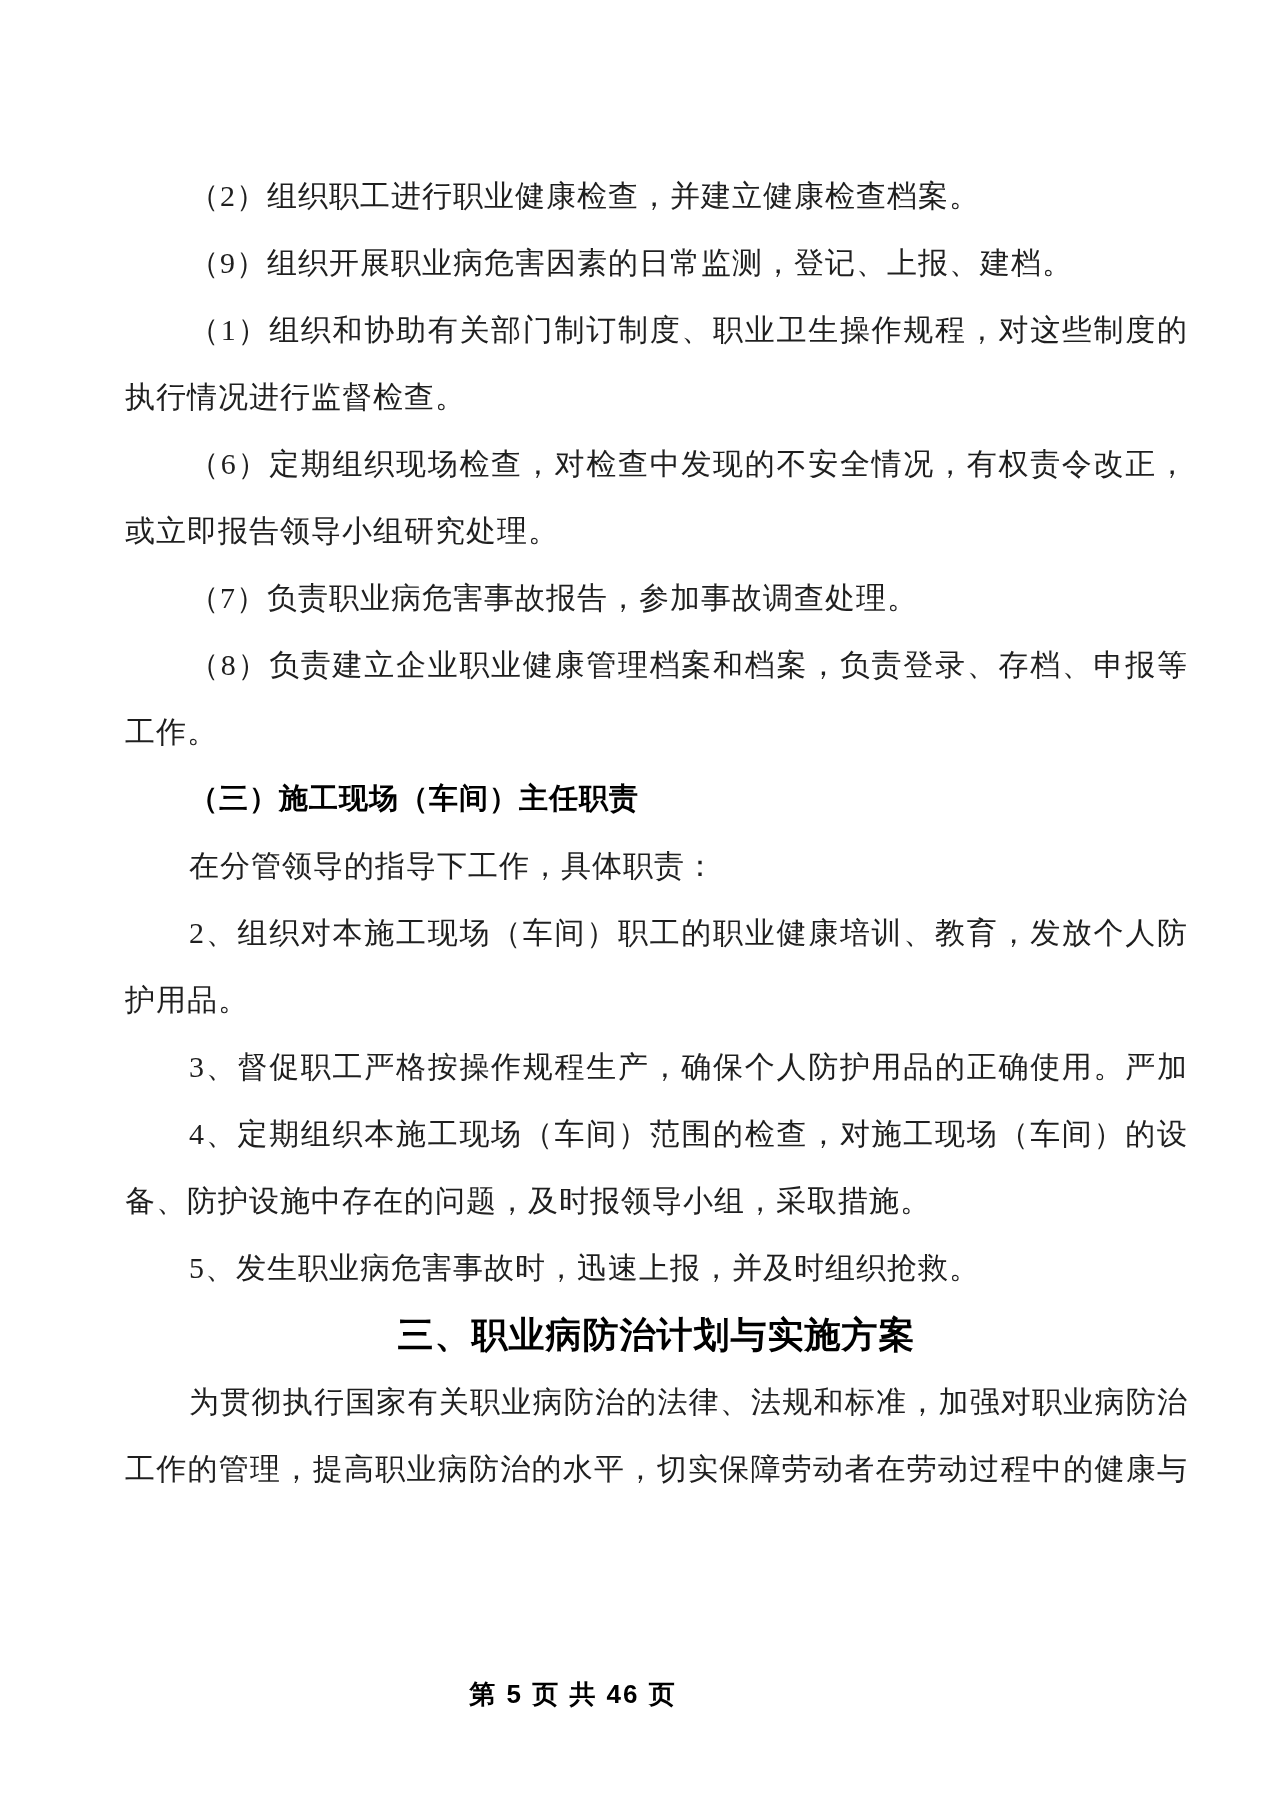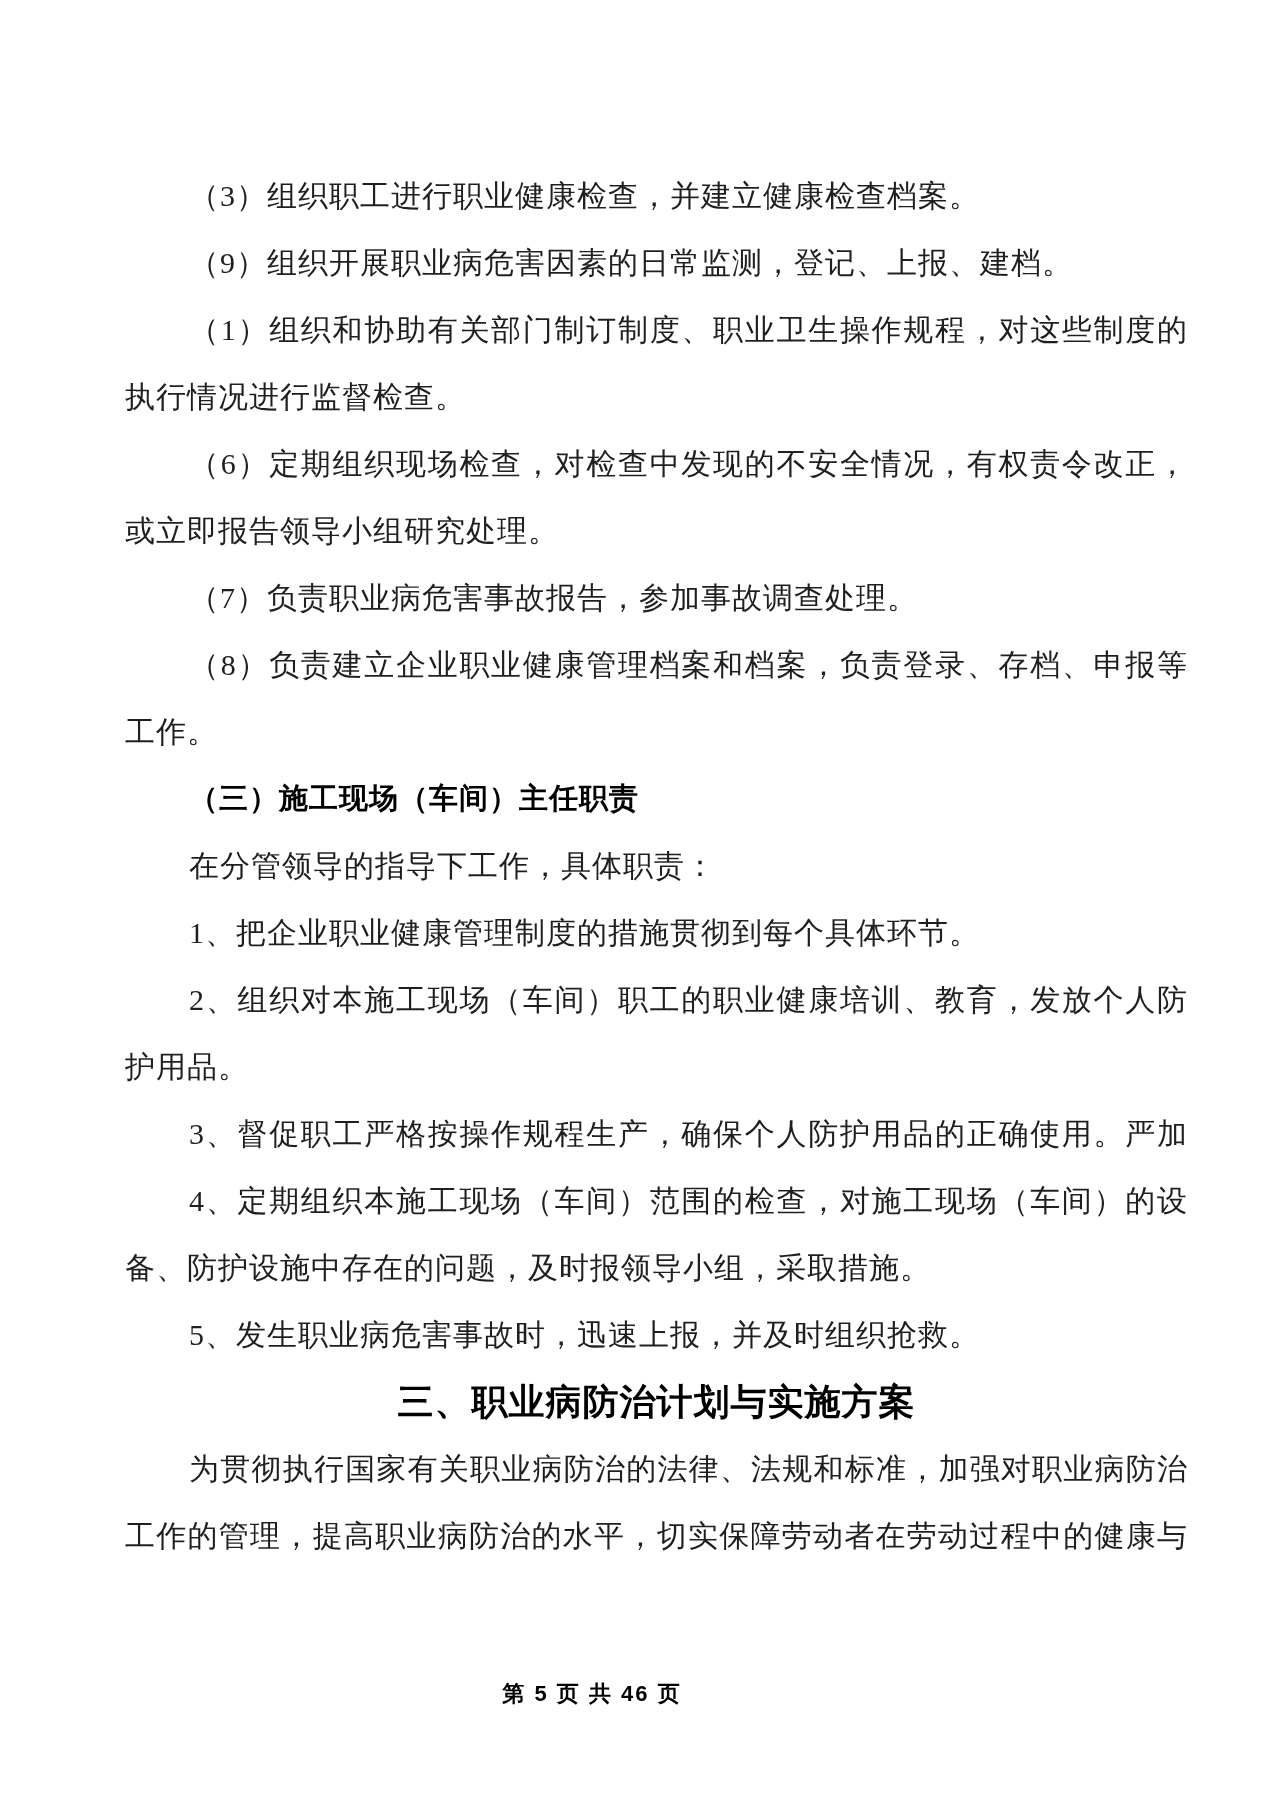--- a/index.html
+++ b/index.html
@@ -55,43 +55,41 @@
   .footer {
     position: absolute;
     top: 1672px;
     left: 0;
     width: 1146px;
     height: 44px;
     line-height: 44px;
     text-align: center;
     font-family: "Liberation Sans", "DejaVu Sans", sans-serif;
     font-weight: bold;
-    font-size: 22px;
+    font-size: 26px;
     letter-spacing: 2px;
     color: #000000;
-    margin-left: 19px;
   }
 </style>
 </head>
 <body>
 
 <div class="page">
   <div class="content" id="doc-content">
-      <div class="line indent">（3）组织职工进行职业健康检查，并建立健康检查档案。</div>
+      <div class="line indent">（2）组织职工进行职业健康检查，并建立健康检查档案。</div>
       <div class="line indent">（9）组织开展职业病危害因素的日常监测，登记、上报、建档。</div>
       <div class="line indent justify">（1）组织和协助有关部门制订制度、职业卫生操作规程，对这些制度的</div>
       <div class="line">执行情况进行监督检查。</div>
       <div class="line indent justify">（6）定期组织现场检查，对检查中发现的不安全情况，有权责令改正，</div>
       <div class="line">或立即报告领导小组研究处理。</div>
       <div class="line indent">（7）负责职业病危害事故报告，参加事故调查处理。</div>
       <div class="line indent justify">（8）负责建立企业职业健康管理档案和档案，负责登录、存档、申报等</div>
       <div class="line">工作。</div>
       <div class="line indent h-section">（三）施工现场（车间）主任职责</div>
       <div class="line indent">在分管领导的指导下工作，具体职责：</div>
-      <div class="line indent">1、把企业职业健康管理制度的措施贯彻到每个具体环节。</div>
       <div class="line indent justify">2、组织对本施工现场（车间）职工的职业健康培训、教育，发放个人防</div>
       <div class="line">护用品。</div>
       <div class="line indent justify">3、督促职工严格按操作规程生产，确保个人防护用品的正确使用。严加</div>
       <div class="line indent justify">4、定期组织本施工现场（车间）范围的检查，对施工现场（车间）的设</div>
       <div class="line">备、防护设施中存在的问题，及时报领导小组，采取措施。</div>
       <div class="line indent">5、发生职业病危害事故时，迅速上报，并及时组织抢救。</div>
       <div class="line h-chapter">三、职业病防治计划与实施方案</div>
       <div class="line indent justify">为贯彻执行国家有关职业病防治的法律、法规和标准，加强对职业病防治</div>
       <div class="line justify">工作的管理，提高职业病防治的水平，切实保障劳动者在劳动过程中的健康与</div>
     </div>

